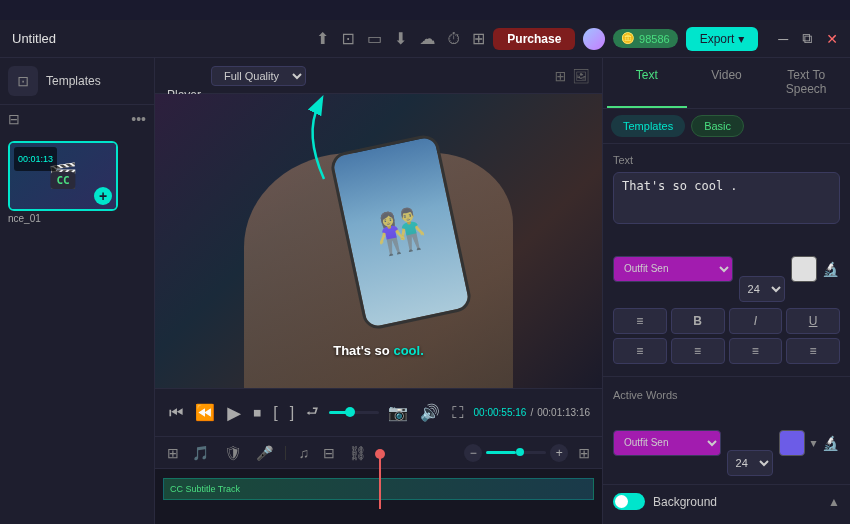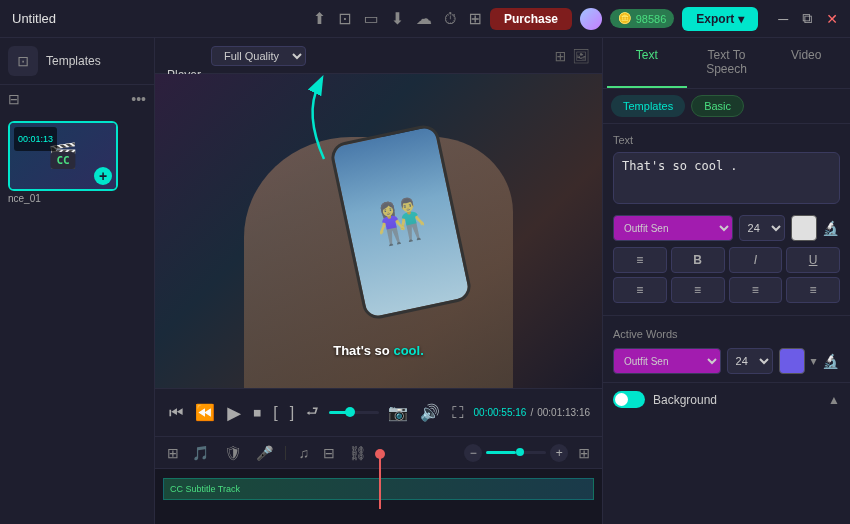--- a/index.html
+++ b/index.html
@@ -18,20 +18,21 @@
     
     .title-bar {
       height: 38px;
       background: #1e1e2e;
       display: flex;
       align-items: center;
       padding: 0 12px;
       gap: 8px;
       flex-shrink: 0;
       border-bottom: 1px solid #2a2a3e;
+      margin-top: 20px;
     }
     .title-bar-title {
       color: #e0e0e0;
       font-size: 13px;
       margin-right: auto;
     }
     .title-bar-icons {
       display: flex;
       align-items: center;
       gap: 12px;
@@ -70,21 +71,21 @@
     }
     .credits-icon { color: #f59e0b; }
     .export-btn {
       background: #00e5cc;
       color: #1a1a2e;
       border: none;
       padding: 5px 14px;
       border-radius: 6px;
       font-size: 12px;
       cursor: pointer;
-      font-weight: 700;
+      font-weight: 400;
       display: flex;
       align-items: center;
       gap: 4px;
     }
     .win-controls {
       display: flex;
       align-items: center;
       gap: 14px;
       margin-left: 12px;
     }
@@ -533,20 +534,21 @@
     }
     .size-select {
       width: 46px;
       background: #2a2a3e;
       border: 1px solid #3a3a5e;
       border-radius: 4px;
       color: #ccc;
       font-size: 11px;
       padding: 3px 4px;
       height: 26px;
+      margin-top: 41px;
     }
     .color-swatch {
       width: 26px;
       height: 26px;
       background: #e0e0e0;
       border-radius: 4px;
       border: 1px solid #555;
       cursor: pointer;
       display: flex;
       align-items: center;
@@ -840,22 +842,22 @@
           <div class="playhead-marker"></div>
         </div>
       </div>
     </div>
   </div>
 
   <div class="right-panel">
 
     <div class="right-tabs">
       <div class="rtab active-green">Text</div>
+      <div class="rtab">Video</div>
       <div class="rtab">Text To Speech</div>
-      <div class="rtab">Video</div>
     </div>
 
     <div class="panel-subtabs">
       <button class="pstab active">Templates</button>
       <button class="pstab-basic">Basic</button>
     </div>
 
     <div class="panel-section">
       <div class="section-label">Text</div>
       <textarea class="text-input-box" style="">That's so cool .</textarea>

